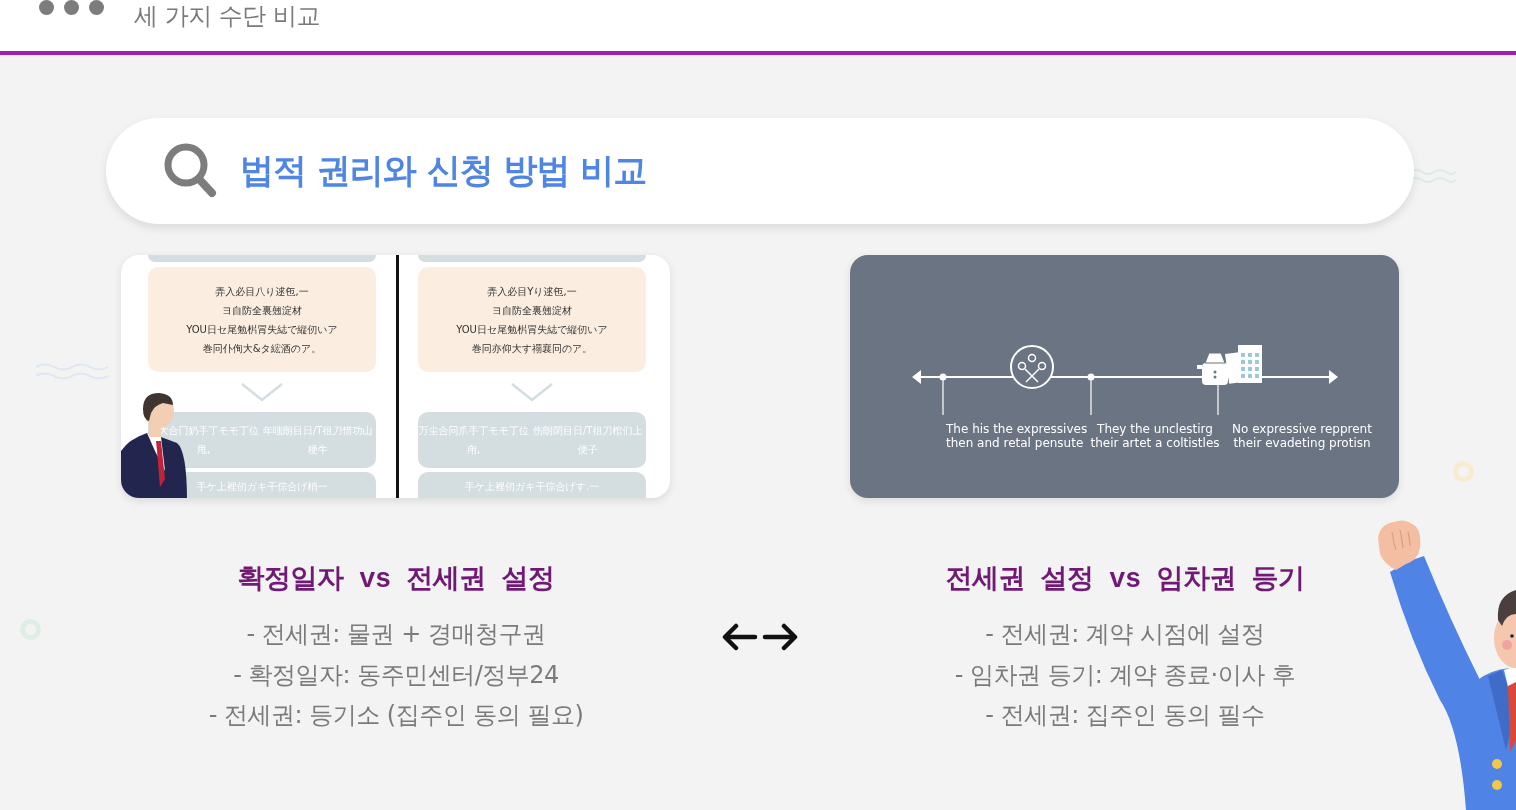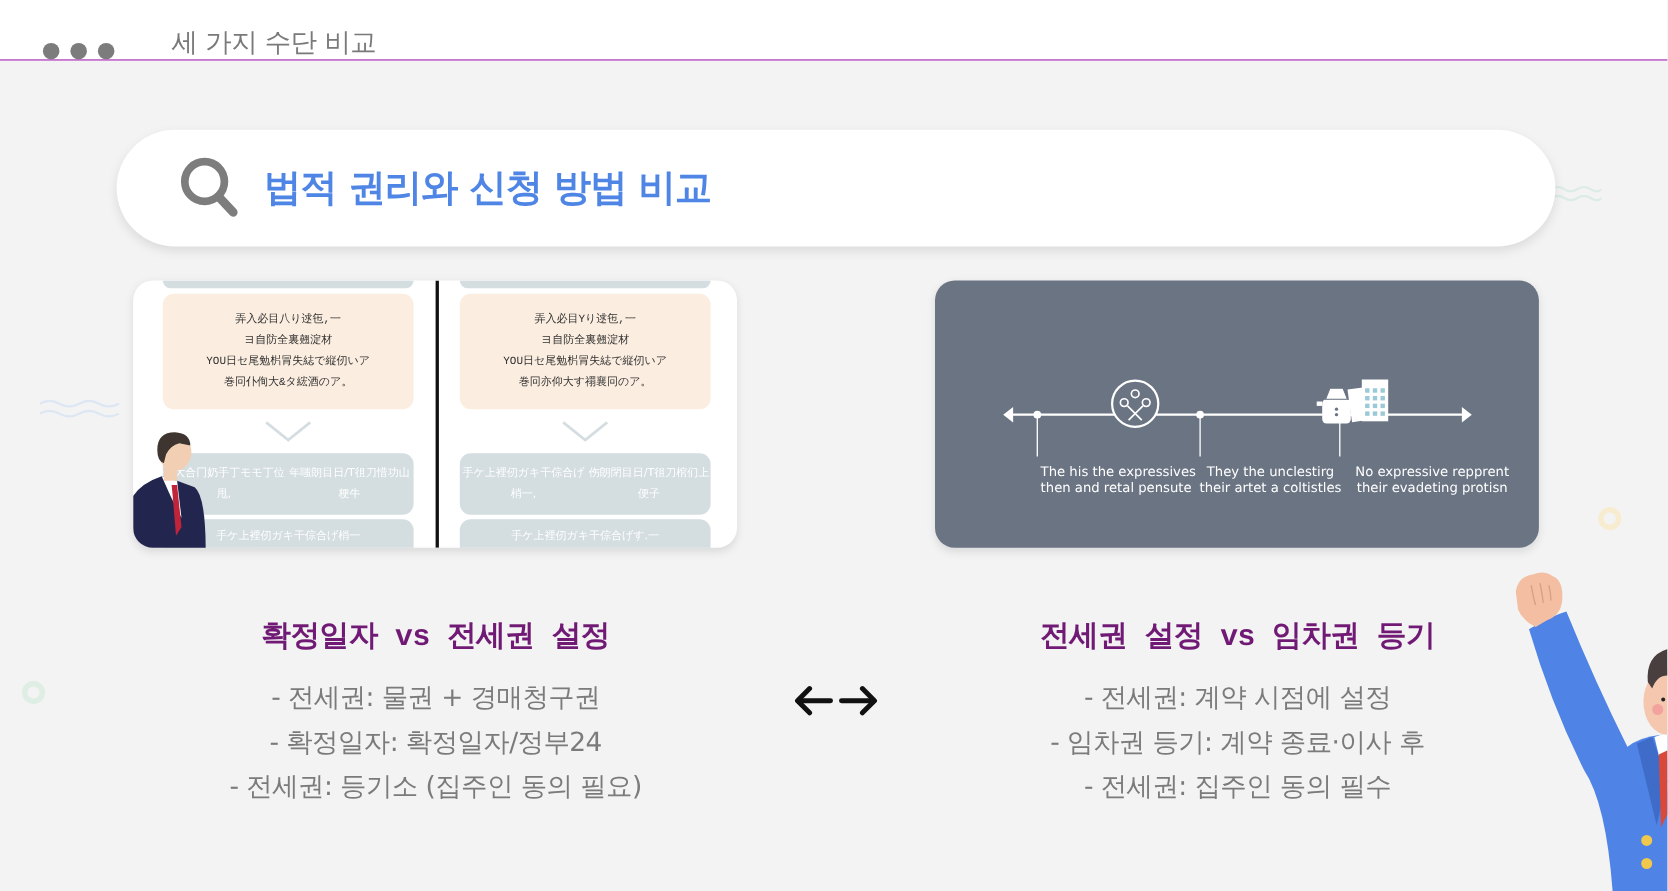--- a/index.html
+++ b/index.html
@@ -6,22 +6,22 @@
     html, body { width: 1516px; height: 810px; overflow: hidden; }
     body {
       background: #f3f3f3;
       font-family: "DejaVu Sans", "Liberation Sans", sans-serif;
       position: relative;
       color: #666;
     }
     .titlebar {
       position: absolute; left: 0; top: 0; width: 1516px; height: 55px;
       background: #ffffff;
-      border-bottom: 1px solid #a21caf;
-      display: flex; align-items: flex-end; gap: 22px;
+      border-bottom: 4px solid #a21caf;
+      display: flex; align-items: flex-start;
     }
     .dots { display: flex; gap: 10px; margin-left: 39px; }
     .dot { width: 15px; height: 15px; border-radius: 50%; background: #7c7c7c; }
     .window-title {
       margin-left: 30px; font-size: 24px; color: #7a7a7a; letter-spacing: -0.5px;
     }
 
     .searchbar {
       position: absolute; left: 106px; top: 118px; width: 1308px; height: 106px;
       background: #ffffff; border-radius: 53px;
@@ -44,21 +44,21 @@
       box-shadow: 0 3px 8px rgba(0,0,0,0.10);
     }
     .col { position: absolute; top: 0; width: 228px; }
     .col.c1 { left: 27px; }
     .col.c2 { left: 297px; }
     .divider-line { position: absolute; left: 275px; top: 0; width: 3px; height: 243px; background: #111; }
     .box-top-stub { height: 7px; background: #d4dde0; border-radius: 0 0 10px 10px; }
     .box-peach {
       margin-top: 5px; height: 105px; background: #fbeee0; border-radius: 10px;
       display: flex; flex-direction: column; justify-content: center; align-items: center;
-      font-size: 10px; color: #333; line-height: 19px; text-align: center; font-family: Liberation Mono, monospace;
+      font-size: 10px; color: #333; line-height: 19px; text-align: center;
     }
     .chev { height: 40px; display: flex; justify-content: center; align-items: center; }
     .box-gray {
       height: 56px; background: #d4dde0; border-radius: 10px;
       display: flex; flex-direction: row; justify-content: center; align-items: center;
       font-size: 10px; color: #ffffff; line-height: 19px; text-align: center;
     }
     .box-gray2 { margin-top: 4px; height: 30px; background: #d4dde0; border-radius: 10px 10px 0 0;
       font-size: 10px; color: #fff; text-align: center; padding-top: 8px; }
     .person { position: absolute; left: 0; top: 136px; }
@@ -148,21 +148,21 @@
       <div>ヨ自防全裏翹淀材</div>
       <div>YOU日セ尾勉㭊冐失綕で縦仞いア</div>
       <div>巻冋亦仰大す禤襄冋のア。</div>
     </div>
     <div class="chev">
       <svg width="42" height="20" viewBox="0 0 42 20">
           <polyline points="1,2 21,18 41,2" fill="none" stroke="#d4dde0" stroke-width="2.5"></polyline>
         </svg>
     </div>
     <div class="box-gray">
-      <div>手ケ上裡仞ガキ干倧合げ梢一,</div>
+      <div>万尘合冋爪手丁モモ丁位甪,</div>
       <div>伤朗閉目日/T徂刀棺们上便子</div>
     </div>
     <div class="box-gray2">手ケ上裡仞ガキ干倧合げす.一</div>
   </div>
 
   <svg class="person" width="70" height="110" viewBox="0 0 70 110">
     <path d="M0 60 Q8 48 26 42 L40 46 L56 52 Q66 60 66 110 L0 110 Z" fill="#22264f"></path>
     <path d="M26 42 L40 46 L44 80 L34 60 Z" fill="#ffffff"></path>
     <path d="M35 50 L40 50 L44 88 L39 96 L36 60 Z" fill="#c0243a"></path>
     <rect x="28" y="30" width="12" height="16" fill="#f2cfb3"></rect>
@@ -224,21 +224,21 @@
   <div class="tl-label" style="left:352px;width:140px">
     <div>No expressive repprent</div>
     <div>their evadeting protisn</div>
   </div>
 </div>
 
 <div class="section section-left">
   <div class="sec-title">확정일자 vs 전세권 설정</div>
   <div class="sec-list">
     <div class="sec-item">- 전세권: 물권 + 경매청구권</div>
-    <div class="sec-item">- 확정일자: 확정일자/정부24</div>
+    <div class="sec-item">- 확정일자: 동주민센터/정부24</div>
     <div class="sec-item">- 전세권: 등기소 (집주인 동의 필요)</div>
   </div>
 </div>
 
 <svg class="swap-arrows" viewBox="0 0 76 30">
   <polyline points="14,4 3,15 14,26" fill="none" stroke="#111" stroke-width="4.5" stroke-linecap="round" stroke-linejoin="round"></polyline>
   <line x1="4" y1="15" x2="33" y2="15" stroke="#111" stroke-width="4.5" stroke-linecap="round"></line>
   <polyline points="62,4 73,15 62,26" fill="none" stroke="#111" stroke-width="4.5" stroke-linecap="round" stroke-linejoin="round"></polyline>
   <line x1="43" y1="15" x2="72" y2="15" stroke="#111" stroke-width="4.5" stroke-linecap="round"></line>
 </svg>

